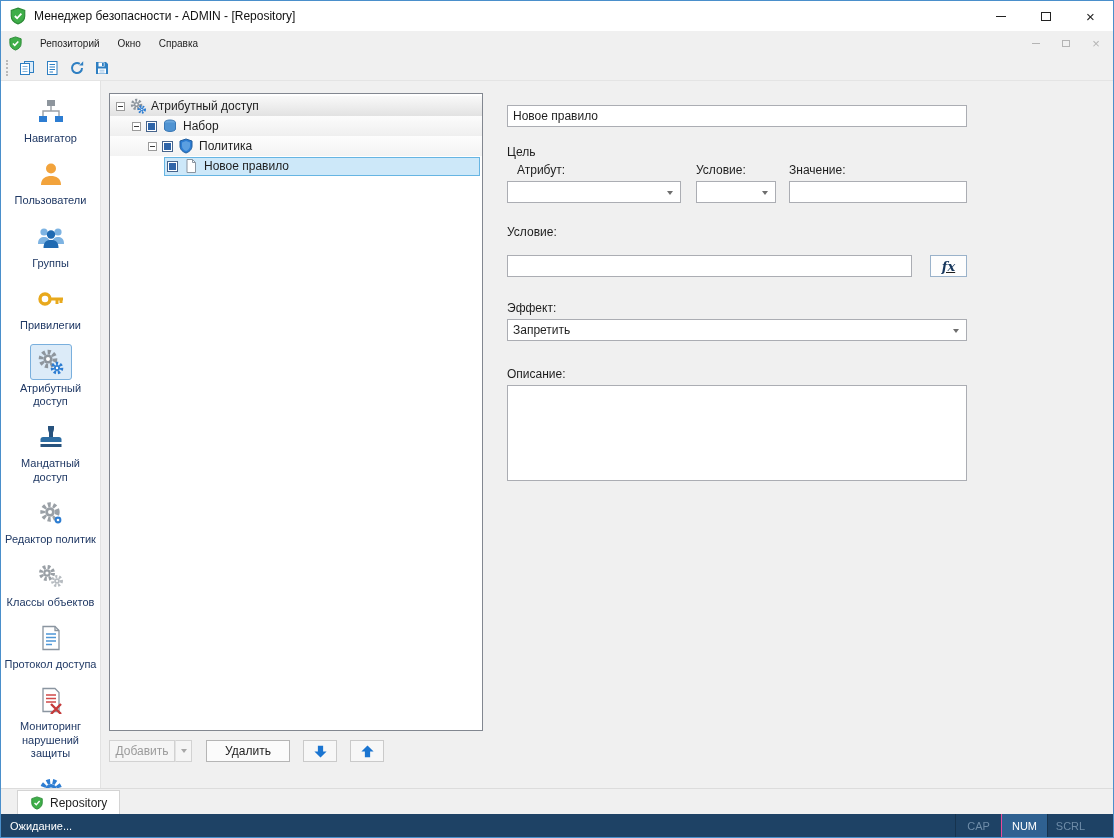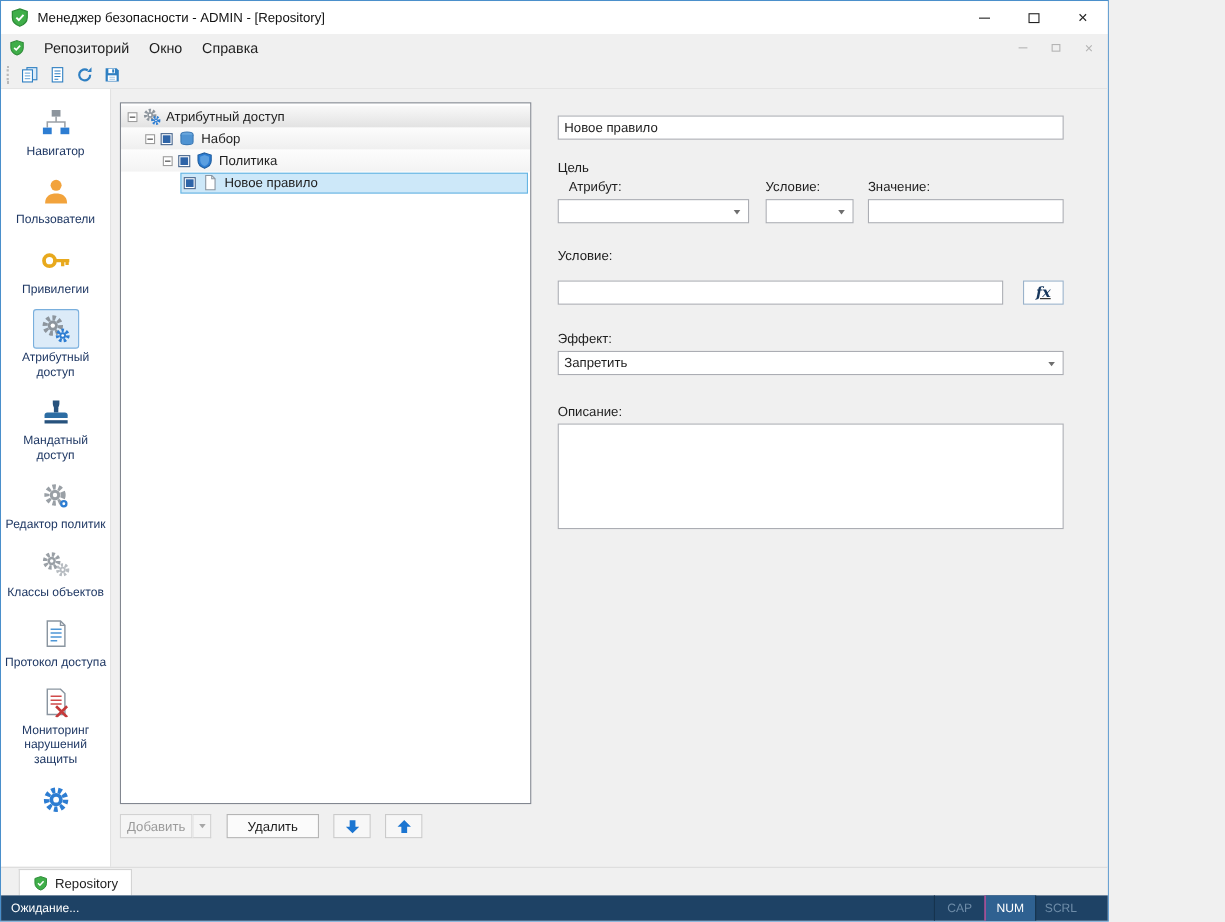--- a/index.html
+++ b/index.html
@@ -1,33 +1,33 @@
 <!DOCTYPE html>
 <html><head>
 <meta charset="utf-8">
 <style>
   * { margin:0; padding:0; box-sizing:border-box; }
   html,body { width:1114px; height:838px; overflow:hidden; }
   body { font-family:"Liberation Sans", sans-serif; font-size:12px; color:#1e1e1e; background:#f0f0f0; }
-  .window { width:1008px; height:838px; display:flex; flex-direction:column; border:1px solid #4a8fcb; background:#f0f0f0; }
+  .window { width:1114px; height:838px; display:flex; flex-direction:column; border:1px solid #4a8fcb; background:#f0f0f0; }
 
   
   .titlebar { height:30px; background:#ffffff; display:flex; align-items:center; padding-left:8px; flex:none; }
   .titlebar .app-icon { width:18px; height:18px; margin-right:7px; flex:none; }
   .title-text { font-size:12px; color:#111; white-space:nowrap; }
   .title-spacer { flex:1; }
   .win-btn { width:45px; height:30px; display:flex; align-items:center; justify-content:center; color:#222; }
   .glyph-min { width:10px; height:1px; background:#222; }
   .glyph-max { width:10px; height:9px; border:1px solid #222; }
   .glyph-close { font-size:15px; line-height:15px; }
 
   
   .menubar { height:24px; background:#f0f0f0; display:flex; align-items:center; padding-left:7px; flex:none; }
   .menubar .app-icon-sm { width:15px; height:15px; margin-right:8px; flex:none; }
-  .menu-item { padding:4px 9px; font-size:13px; color:#1e1e1e; }
+  .menu-item { padding:4px 9px; font-size:10px; color:#1e1e1e; }
   .menu-spacer { flex:1; }
   .mdi-btn { width:26px; height:20px; display:flex; align-items:center; justify-content:center; color:#b4b4b4; margin-right:4px; }
   .mdi-min { width:8px; height:1px; background:#b4b4b4; }
   .mdi-rest { width:8px; height:7px; border:1px solid #b4b4b4; }
   .mdi-close { font-size:13px; }
 
   
   .toolbar { height:26px; background:#f0f0f0; display:flex; align-items:center; padding-left:4px; border-bottom:1px solid #e4e4e4; flex:none; }
   .tb-grip { width:4px; height:16px; border-left:2px dotted #b9b9b9; margin:0 4px 0 1px; }
   .tool-btn { width:25px; height:22px; display:flex; align-items:center; justify-content:center; border:1px solid transparent; }
@@ -206,20 +206,33 @@
       <div class="side-item">
         <div class="icon-wrap">
           <svg width="28" height="28" viewBox="0 0 28 28">
               <circle cx="14" cy="8.5" r="5" fill="#f2a33c"></circle>
               <path d="M4 25 C4 18 9 16 14 16 C19 16 24 18 24 25 Z" fill="#f2a33c"></path>
             </svg>
         </div>
         <div class="lbl">Пользователи</div>
       </div>
 
+      <div class="side-item">
+        <div class="icon-wrap">
+          <svg width="28" height="28" viewBox="0 0 28 28">
+              <circle cx="7" cy="9" r="3.6" fill="#7db3e2"></circle>
+              <circle cx="21" cy="9" r="3.6" fill="#7db3e2"></circle>
+              <path d="M1 21 C1 15.5 4 14 7 14 C10 14 13 15.5 13 21 Z" fill="#7db3e2"></path>
+              <path d="M15 21 C15 15.5 18 14 21 14 C24 14 27 15.5 27 21 Z" fill="#7db3e2"></path>
+              <circle cx="14" cy="11.5" r="4.2" fill="#1f6ab2"></circle>
+              <path d="M6.5 25 C6.5 18.5 10 17 14 17 C18 17 21.5 18.5 21.5 25 Z" fill="#1f6ab2"></path>
+            </svg>
+        </div>
+        <div class="lbl">Группы</div>
+      </div>
 
       <div class="side-item">
         <div class="icon-wrap">
           <svg width="28" height="28" viewBox="0 0 28 28">
               <circle cx="8" cy="14" r="5" fill="none" stroke="#e8a91d" stroke-width="3.4"></circle>
               <path d="M13 14 H26 M20 14 V19 M24 14 V18" stroke="#e8a91d" stroke-width="3" fill="none"></path>
             </svg>
         </div>
         <div class="lbl">Привилегии</div>
       </div>

